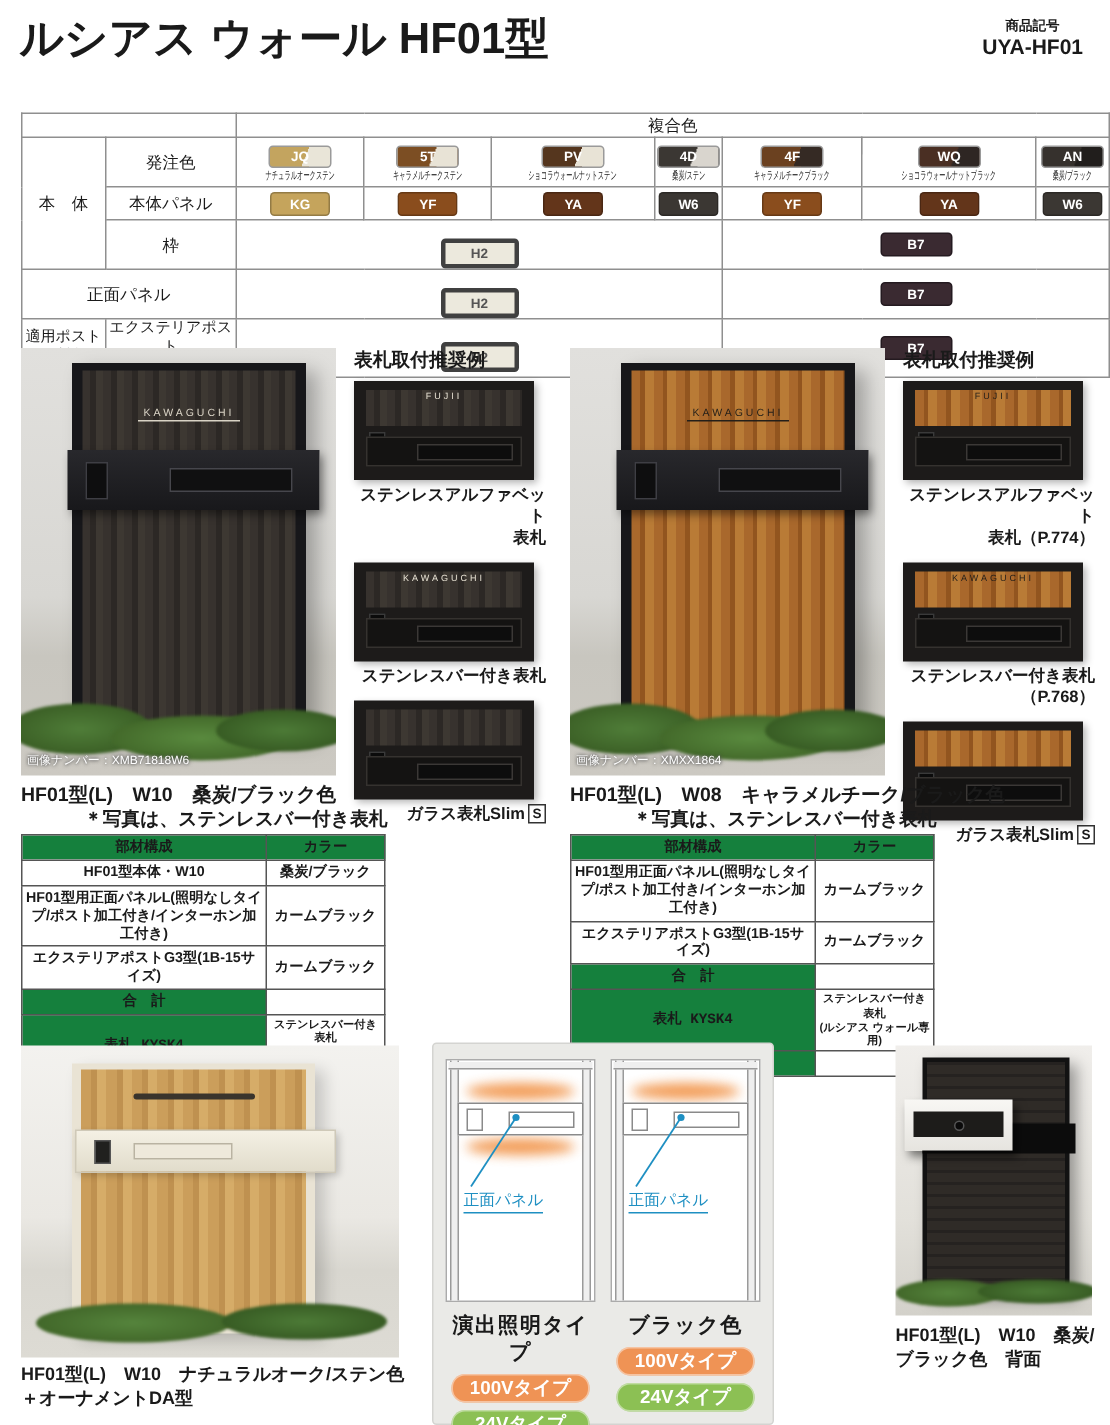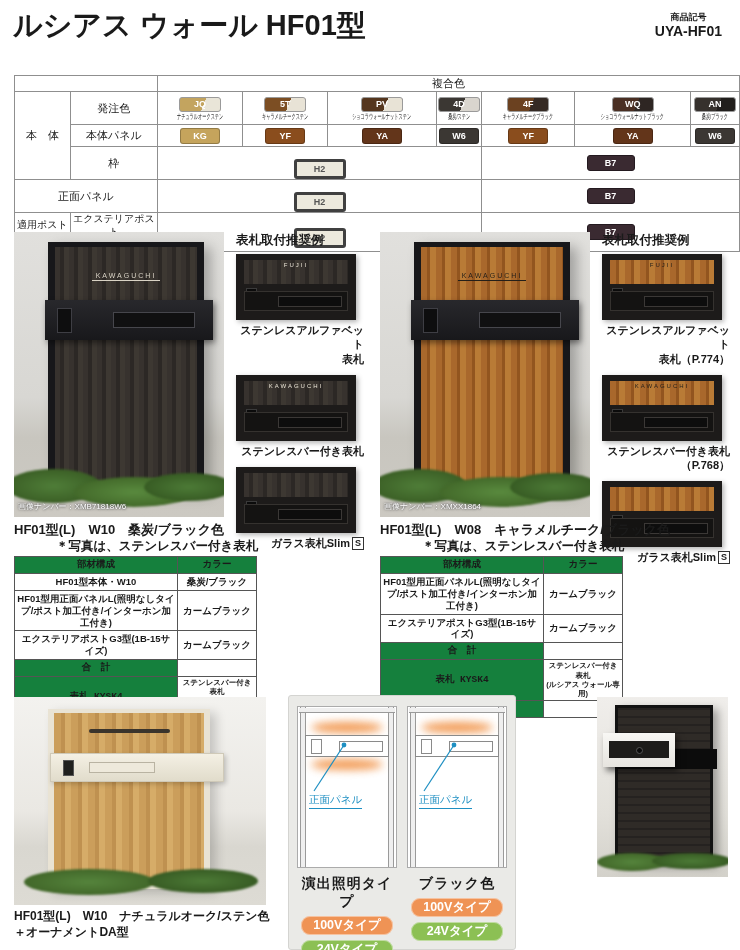--- a/index.html
+++ b/index.html
@@ -474,14 +474,15 @@
       <div class="wood wood-darkh"></div>
       <div class="backbar"></div>
     </div>
     <div class="whitebox">
       <div class="wb-open"></div>
       <div class="wb-knob"></div>
     </div>
     <div class="shrub" style="left:0px;bottom:6px;width:70px;height:18px;background:radial-gradient(#55843c,#3a5c22);"></div>
     <div class="shrub" style="right:-4px;bottom:8px;width:80px;height:16px;background:radial-gradient(#4c7a36,#2f4f1c);"></div>
   </div>
+  <div class="abs bcap" style="left:597px;top:882px;width:136px;">HF01型(L)　W10　桑炭/ブラック色　背面</div>
 
 </div>
 
 </body></html>

